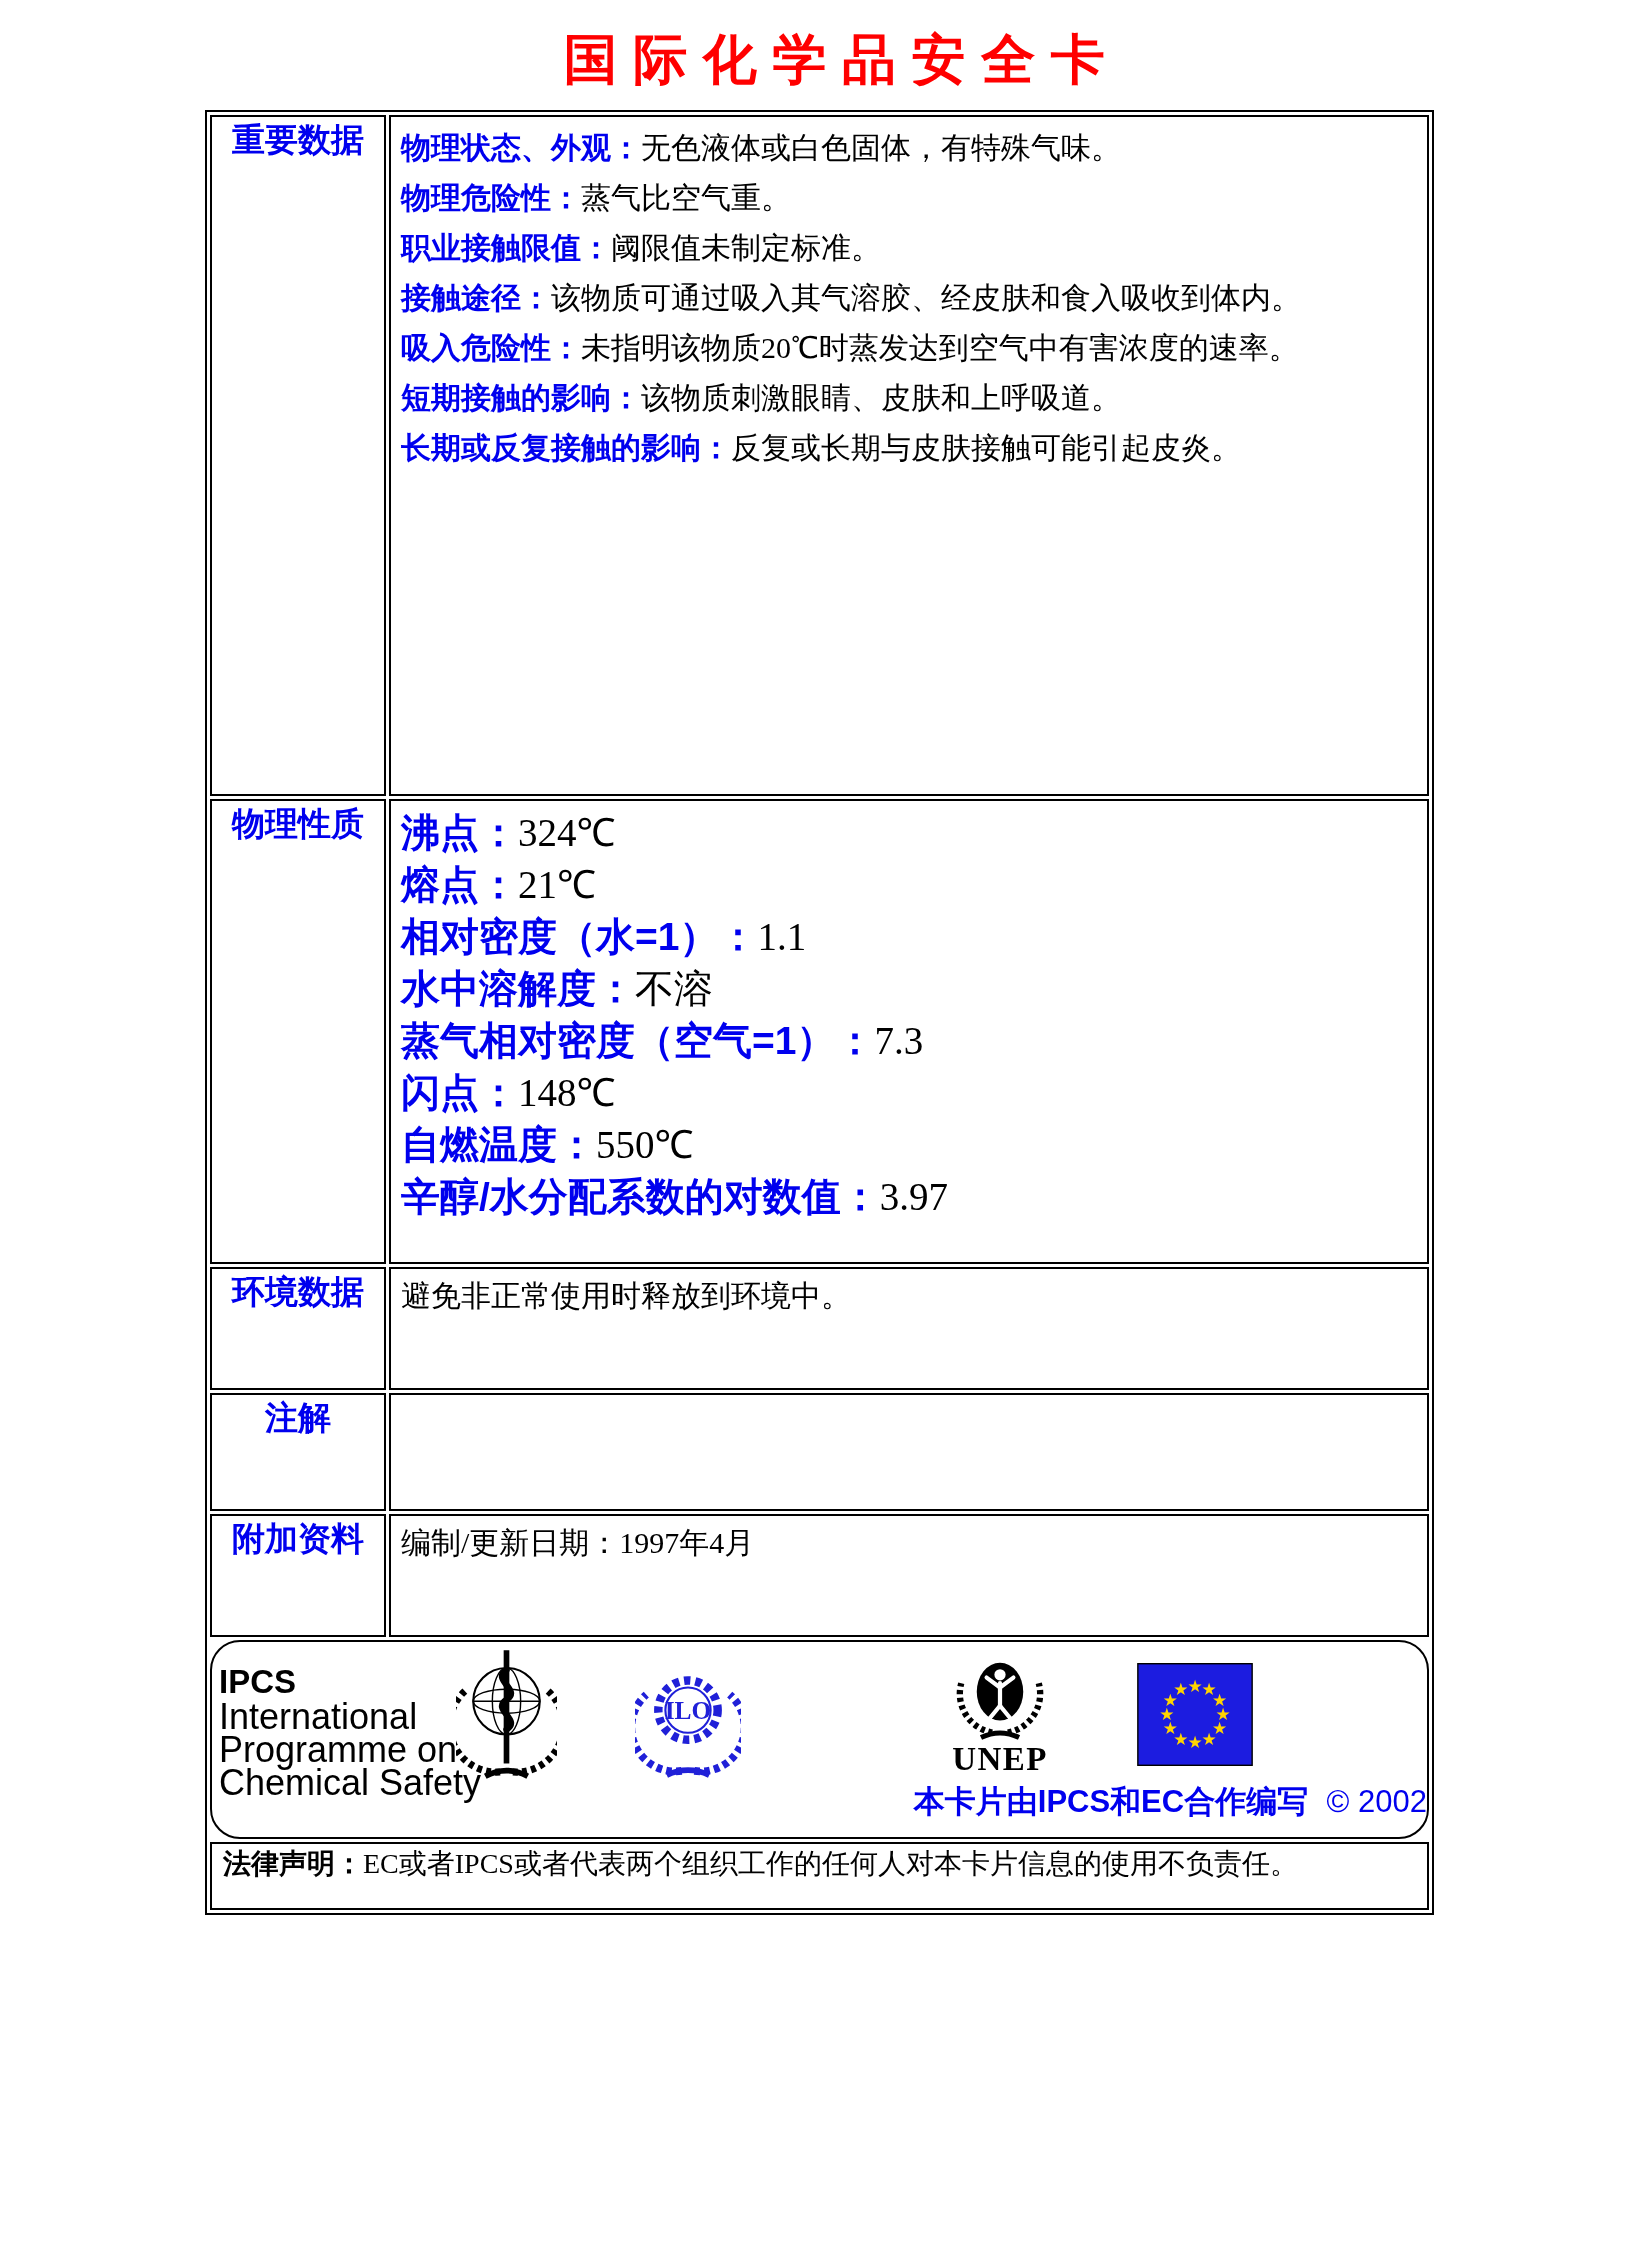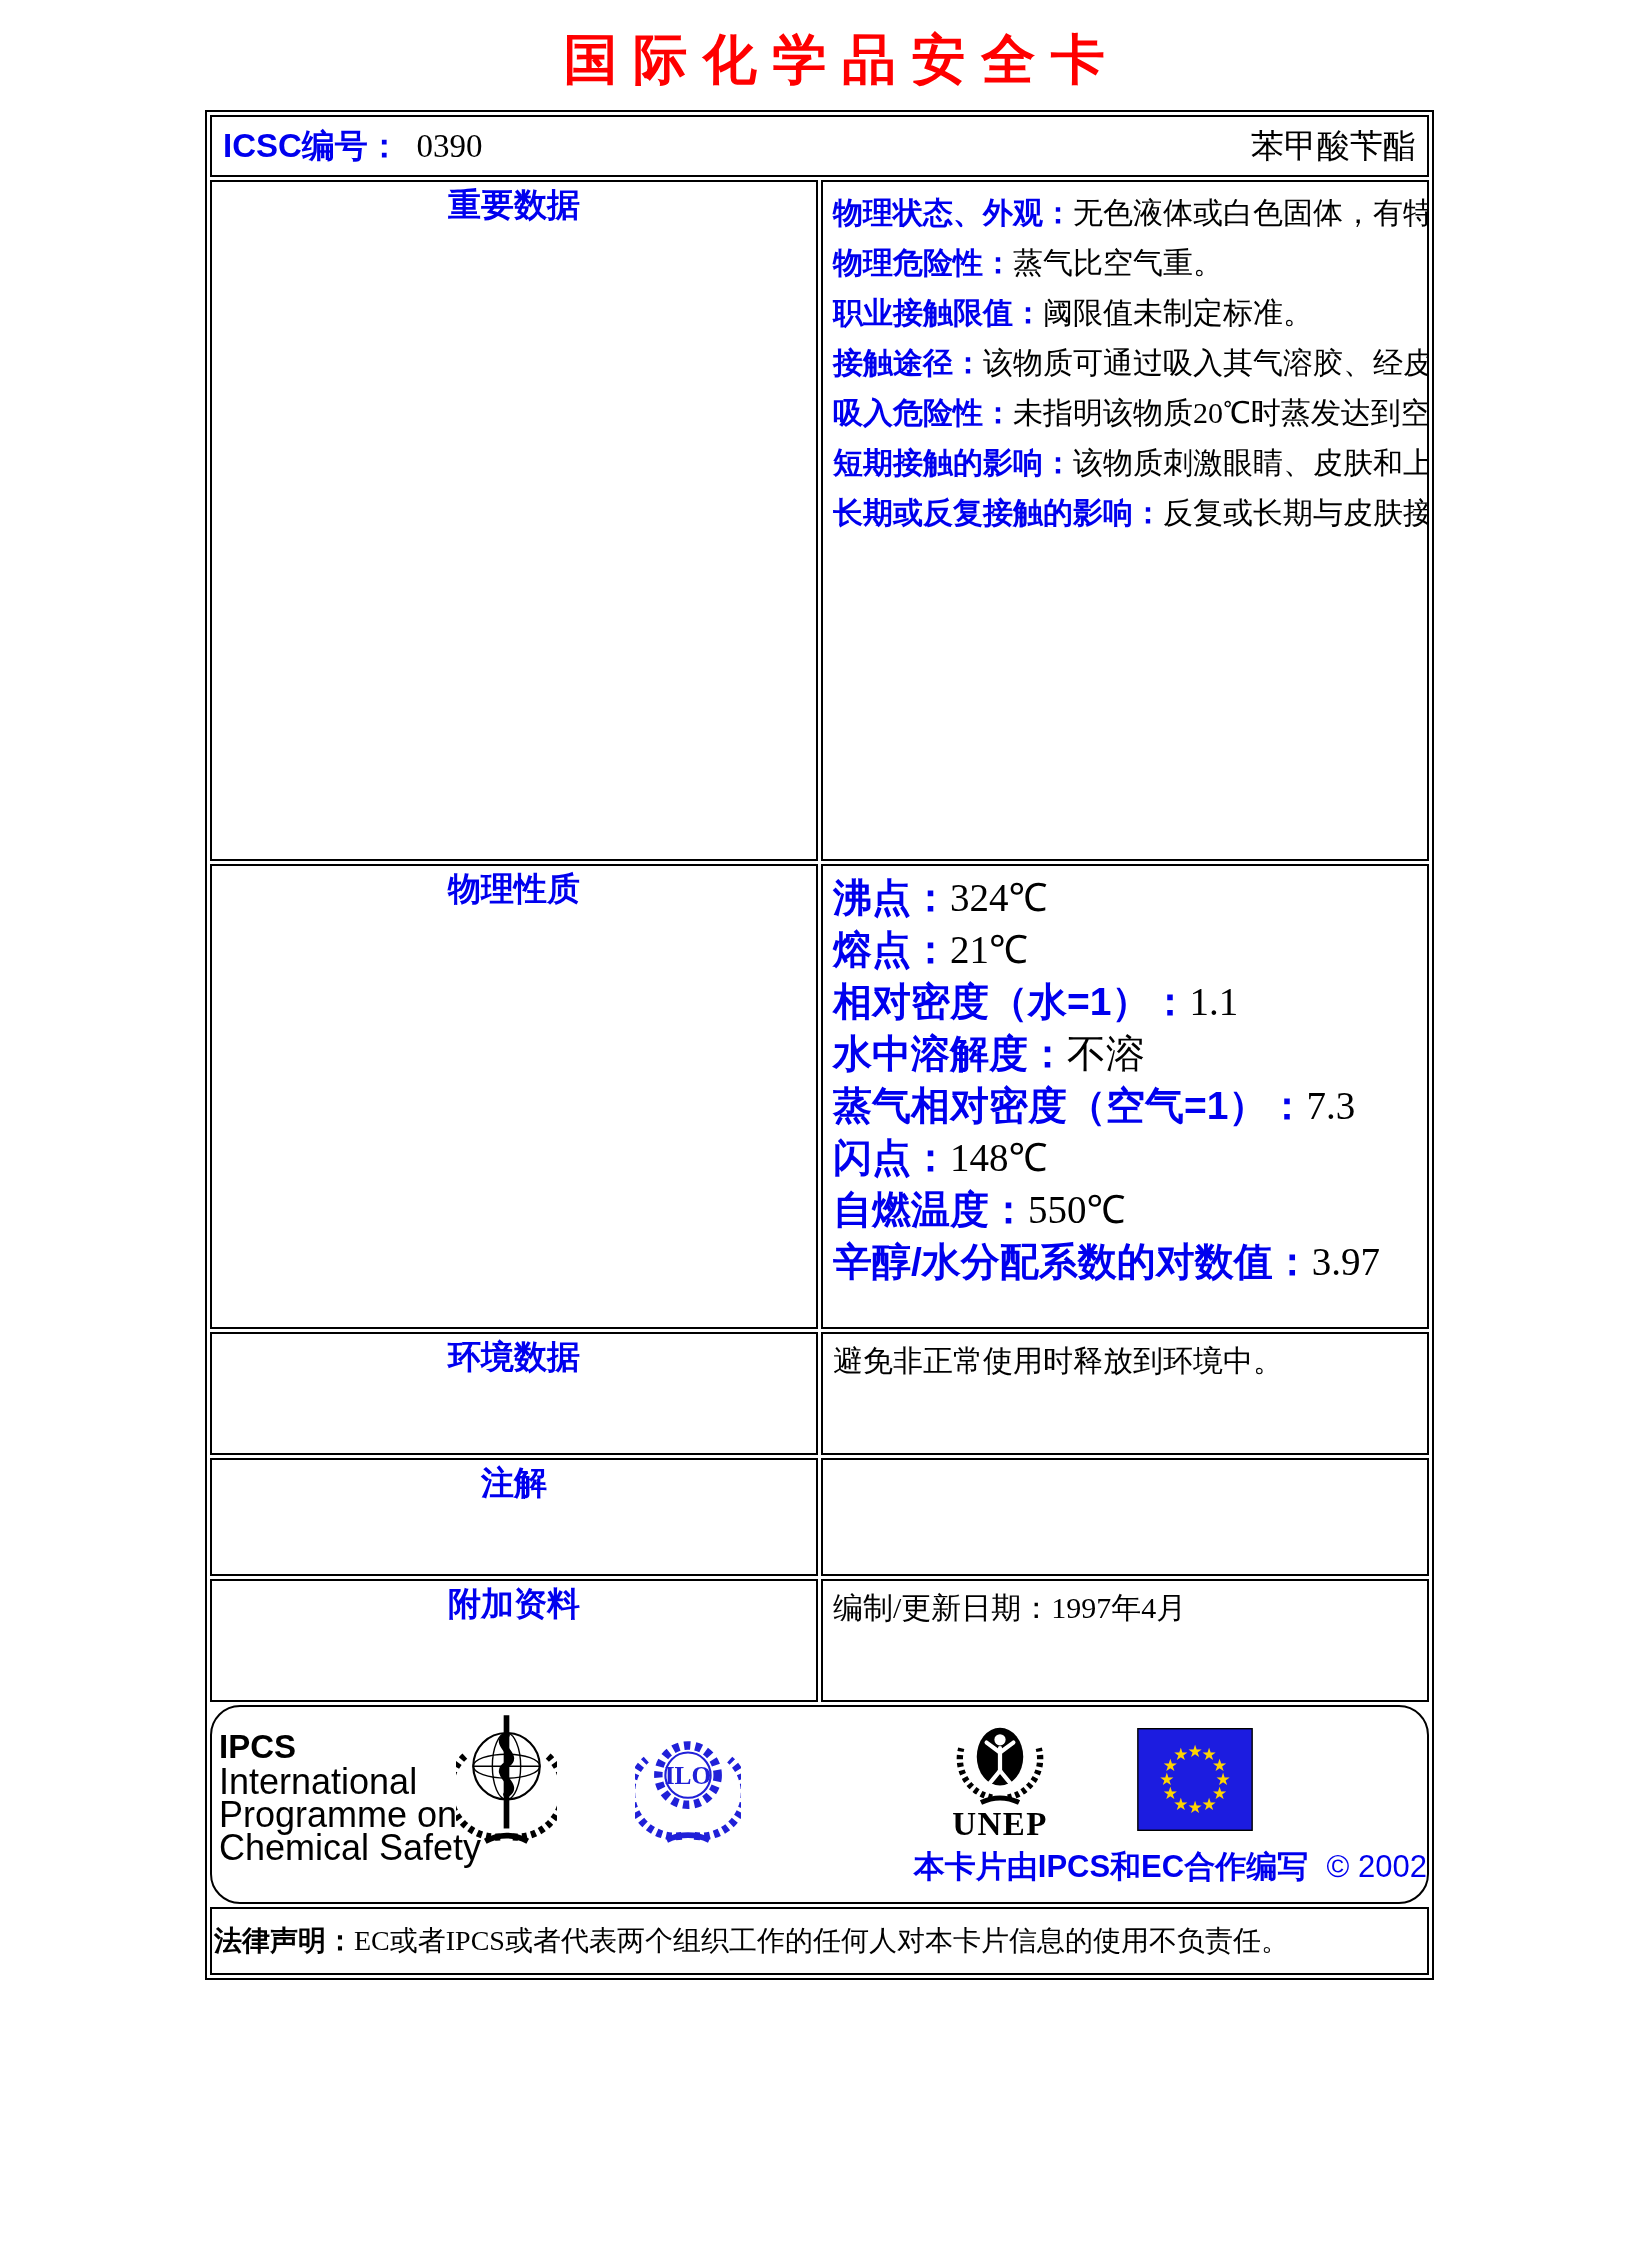--- a/index.html
+++ b/index.html
@@ -59,44 +59,34 @@
     font-family:"Liberation Serif", serif; font-weight:bold;
     font-size:33px; letter-spacing:1.4px; color:#000; margin-top:-1.4px;
   }
   .eu-flag { left:925px; top:21px; }
   .credit-line {
     position:absolute; left:0; top:139px; width:100%; text-align:right;
     color:#0000EE; font-weight:bold; font-size:31px;
     font-family:"Liberation Sans", sans-serif;
   }
   .credit-copy { margin-left:18.4px; font-weight:normal; }
-  .legal-flex { display:flex; align-items:center; height:100%; padding:0 1px; white-space:nowrap; }
+  .legal-flex { display:flex; align-items:flex-start; height:100%; padding:0 10px; white-space:nowrap; }
   .legal-label { color:#000; font-weight:bold; font-size:28px; font-family:"Liberation Sans", sans-serif; }
   .legal-text { color:#000; font-size:28px; font-family:"Liberation Serif", serif; }
 </style>
 </head>
 <body>
 
 <div class="page">
 
   <div class="page-title">国际化学品安全卡</div>
 
   <table class="card">
 
     <tbody>
-        <tr>
-      <td class="hdr-cell" colspan="2">
-        <div class="hdr-flex">
-          <div>
-            <span class="k">ICSC编号：</span><span class="v hdr-num">0390</span>
-          </div>
-          <div class="v">苯甲酸苄酯</div>
-        </div>
-      </td>
-    </tr>
 
     <tr class="r-imp">
       <td class="label-cell">重要数据</td>
       <td class="content-cell imp">
         <div class="line"><span class="k">物理状态、外观：</span><span class="v">无色液体或白色固体，有特殊气味。</span></div>
         <div class="line"><span class="k">物理危险性：</span><span class="v">蒸气比空气重。</span></div>
         <div class="line"><span class="k">职业接触限值：</span><span class="v">阈限值未制定标准。</span></div>
         <div class="line"><span class="k">接触途径：</span><span class="v">该物质可通过吸入其气溶胶、经皮肤和食入吸收到体内。</span></div>
         <div class="line"><span class="k">吸入危险性：</span><span class="v">未指明该物质20℃时蒸发达到空气中有害浓度的速率。</span></div>
         <div class="line"><span class="k">短期接触的影响：</span><span class="v">该物质刺激眼睛、皮肤和上呼吸道。</span></div>

